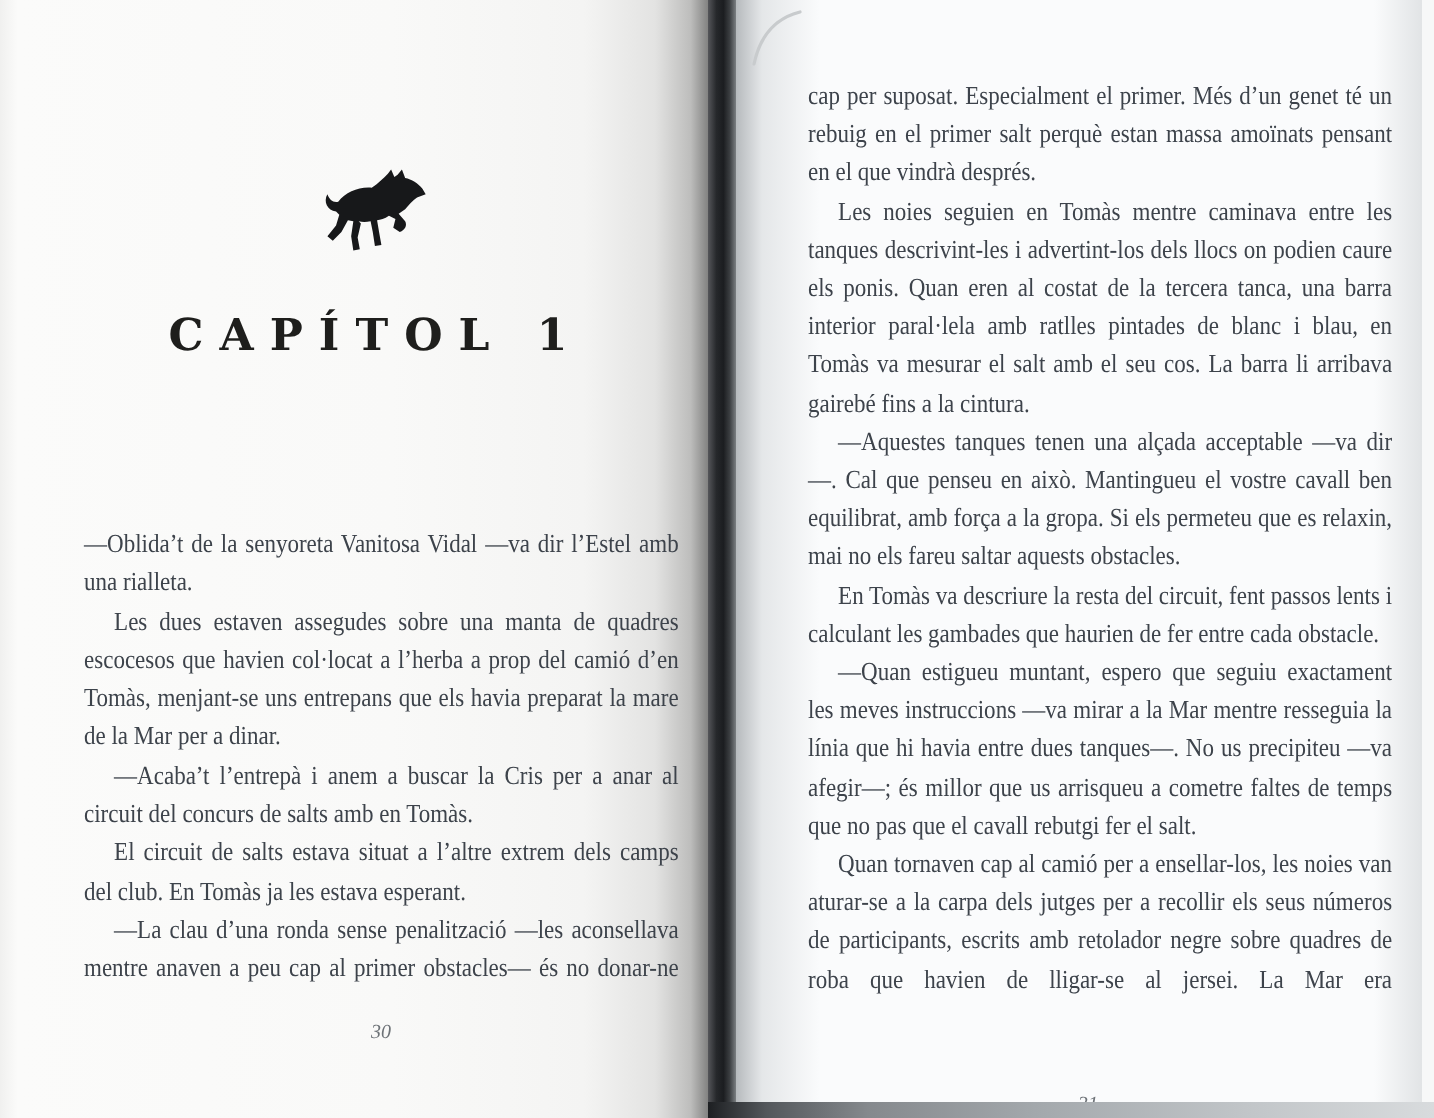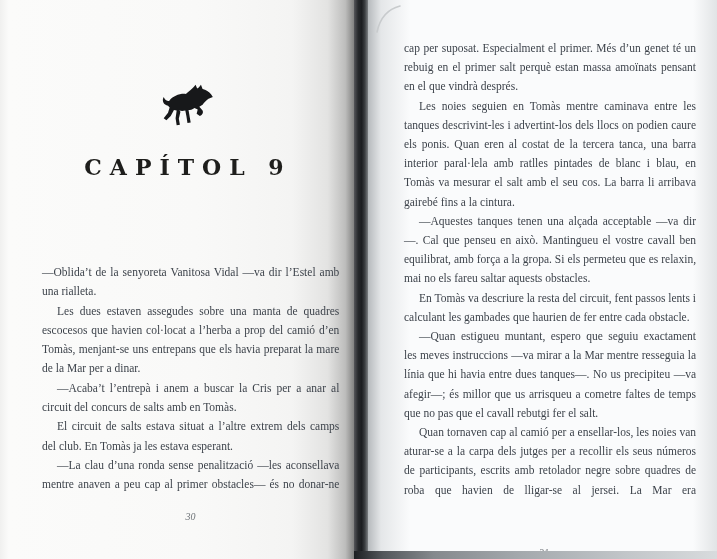--- a/index.html
+++ b/index.html
@@ -32,25 +32,26 @@
     position: absolute;
     left: 354px; top: 0;
     width: 14px; height: 559px;
     background: linear-gradient(to right,
       #55565a 0%, #26282b 30%, #1b1d20 55%, #3c3f42 78%, #7b7f82 100%);
   }
   
   .page-right {
     position: absolute;
     left: 368px; top: 0;
-    width: 349px; height: 552px;
+    width: 323px; height: 552px;
     background:
       linear-gradient(to right, rgba(126,132,137,0.55) 0px, rgba(188,193,196,0.35) 13px, rgba(250,251,252,0) 42px),
       linear-gradient(to left, rgba(205,209,211,0.55) 0px, rgba(250,251,252,0) 24px),
       #fafbfc;
+    padding-left: 20px;
   }
   .bottom-edge {
     position: absolute;
     left: 354px; top: 551px;
     width: 363px; height: 8px;
     background: linear-gradient(to right,
       #1d1f22 0%, #53575b 8%, #85898d 22%, #a3a8ac 45%, #c2c6c9 75%, #d8dbdd 100%);
   }
   
   .chapter-head {
@@ -137,21 +138,21 @@
             L18 58 L10 66 L5 62 L13 52 L16 42
             L13 39
             C5 38 1 30 5 23
             C7 28 10 31 15 30
             C22 21 34 16 46 17
             C52 13 57 8 61 4
             L64 0 L67 7 L70 5 L74 0 L77 8
             C83 9 89 13 93 18 Z"></path>
         </svg>
       </span>
-      <h1 class="chapter-title">CAPÍTOL 9</h1>
+      <h1 class="chapter-title">CAPÍTOL 1</h1>
     </div>
     <div class="text-block left">
         <p class="para no-indent">—Oblida’t de la senyoreta Vanitosa Vidal —va dir l’Estel amb una rialleta.</p>
         <p class="para">Les dues estaven assegudes sobre una manta de quadres escocesos que havien col·locat a l’herba a prop del camió d’en Tomàs, menjant-se uns entrepans que els havia preparat la mare de la Mar per a dinar.</p>
         <p class="para">—Acaba’t l’entrepà i anem a buscar la Cris per a anar al circuit del concurs de salts amb en Tomàs.</p>
         <p class="para">El circuit de salts estava situat a l’altre extrem dels camps del club. En Tomàs ja les estava esperant.</p>
         <p class="para runs-on">—La clau d’una ronda sense penalització —les aconsellava mentre anaven a peu cap al primer obstacles— és no donar-ne</p>
       </div>
     <div class="page-number left">30</div>
   </div>

